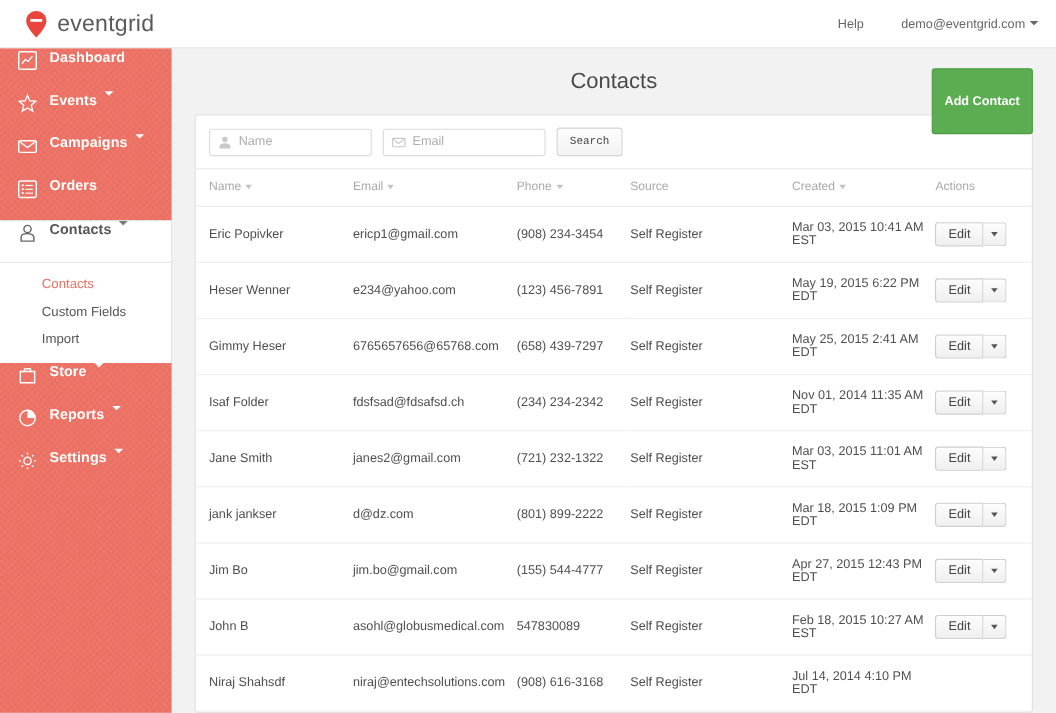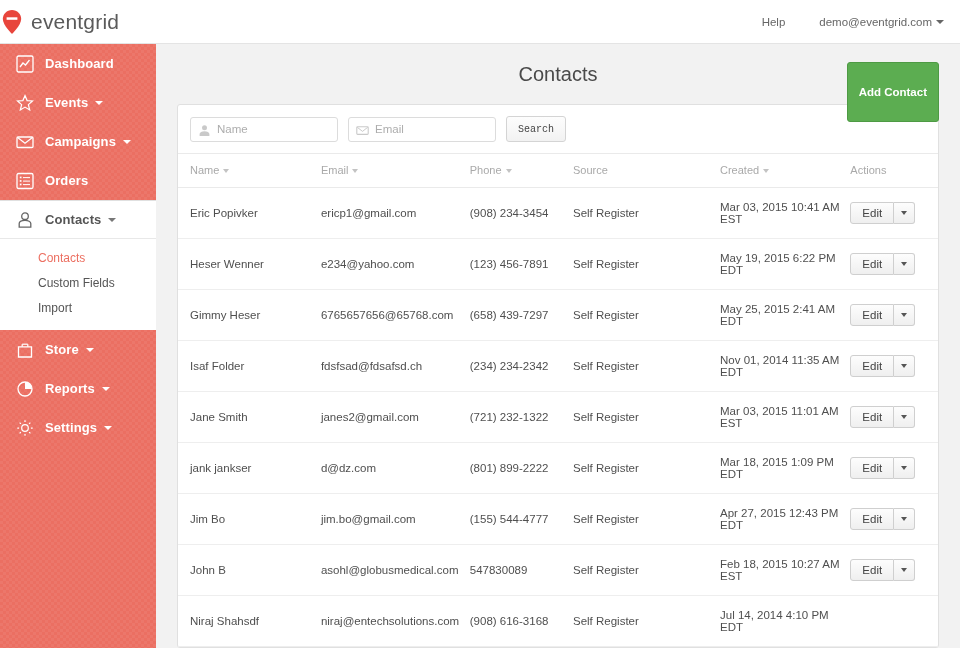--- a/index.html
+++ b/index.html
@@ -13,21 +13,21 @@
   
   .topbar {
     position: absolute; top: 0; left: 0;
     width: 960px; height: 44px;
     background: #ffffff;
     border-bottom: 1px solid #e4e4e4;
     display: flex; align-items: center;
   }
   .logo-wrap {
     width: 156px; height: 44px;
-    display: flex; align-items: center; padding-left: 0;
+    display: flex; align-items: center; padding-left: 21px;
   }
   .logo-pin { width: 24px; height: 28px; position: relative; flex: 0 0 24px; }
   .logo-text {
     font-size: 21px; color: #5a5a5a; letter-spacing: .2px;
     margin-left: 7px; font-weight: 400;
   }
   .topbar-right {
     margin-left: auto; display: flex; align-items: center;
     gap: 22px; padding-right: 16px;
     font-size: 11.5px; color: #666;
@@ -44,21 +44,21 @@
     position: absolute; top: 44px; left: 0;
     width: 156px; height: 604px;
     background-color: #eb6f62;
     background-image:
       linear-gradient(45deg, rgba(255,255,255,.055) 25%, transparent 25%, transparent 75%, rgba(255,255,255,.055) 75%),
       linear-gradient(45deg, rgba(255,255,255,.055) 25%, transparent 25%, transparent 75%, rgba(255,255,255,.055) 75%);
     background-size: 6px 6px;
     background-position: 0 0, 3px 3px;
   }
   .nav-item {
-    height: 39px; display: flex; align-items: center;
+    height: 39px; display: flex; align-items: flex-start;
     padding-left: 14px; color: #ffffff;
     font-size: 13px; font-weight: bold; letter-spacing: .1px;
     cursor: pointer; position: relative;
   }
   .nav-item .nav-ico {
     width: 21px; height: 21px; flex: 0 0 21px;
     margin-right: 10px; display: flex;
     align-items: center; justify-content: center;
   }
   .nav-item.active {

